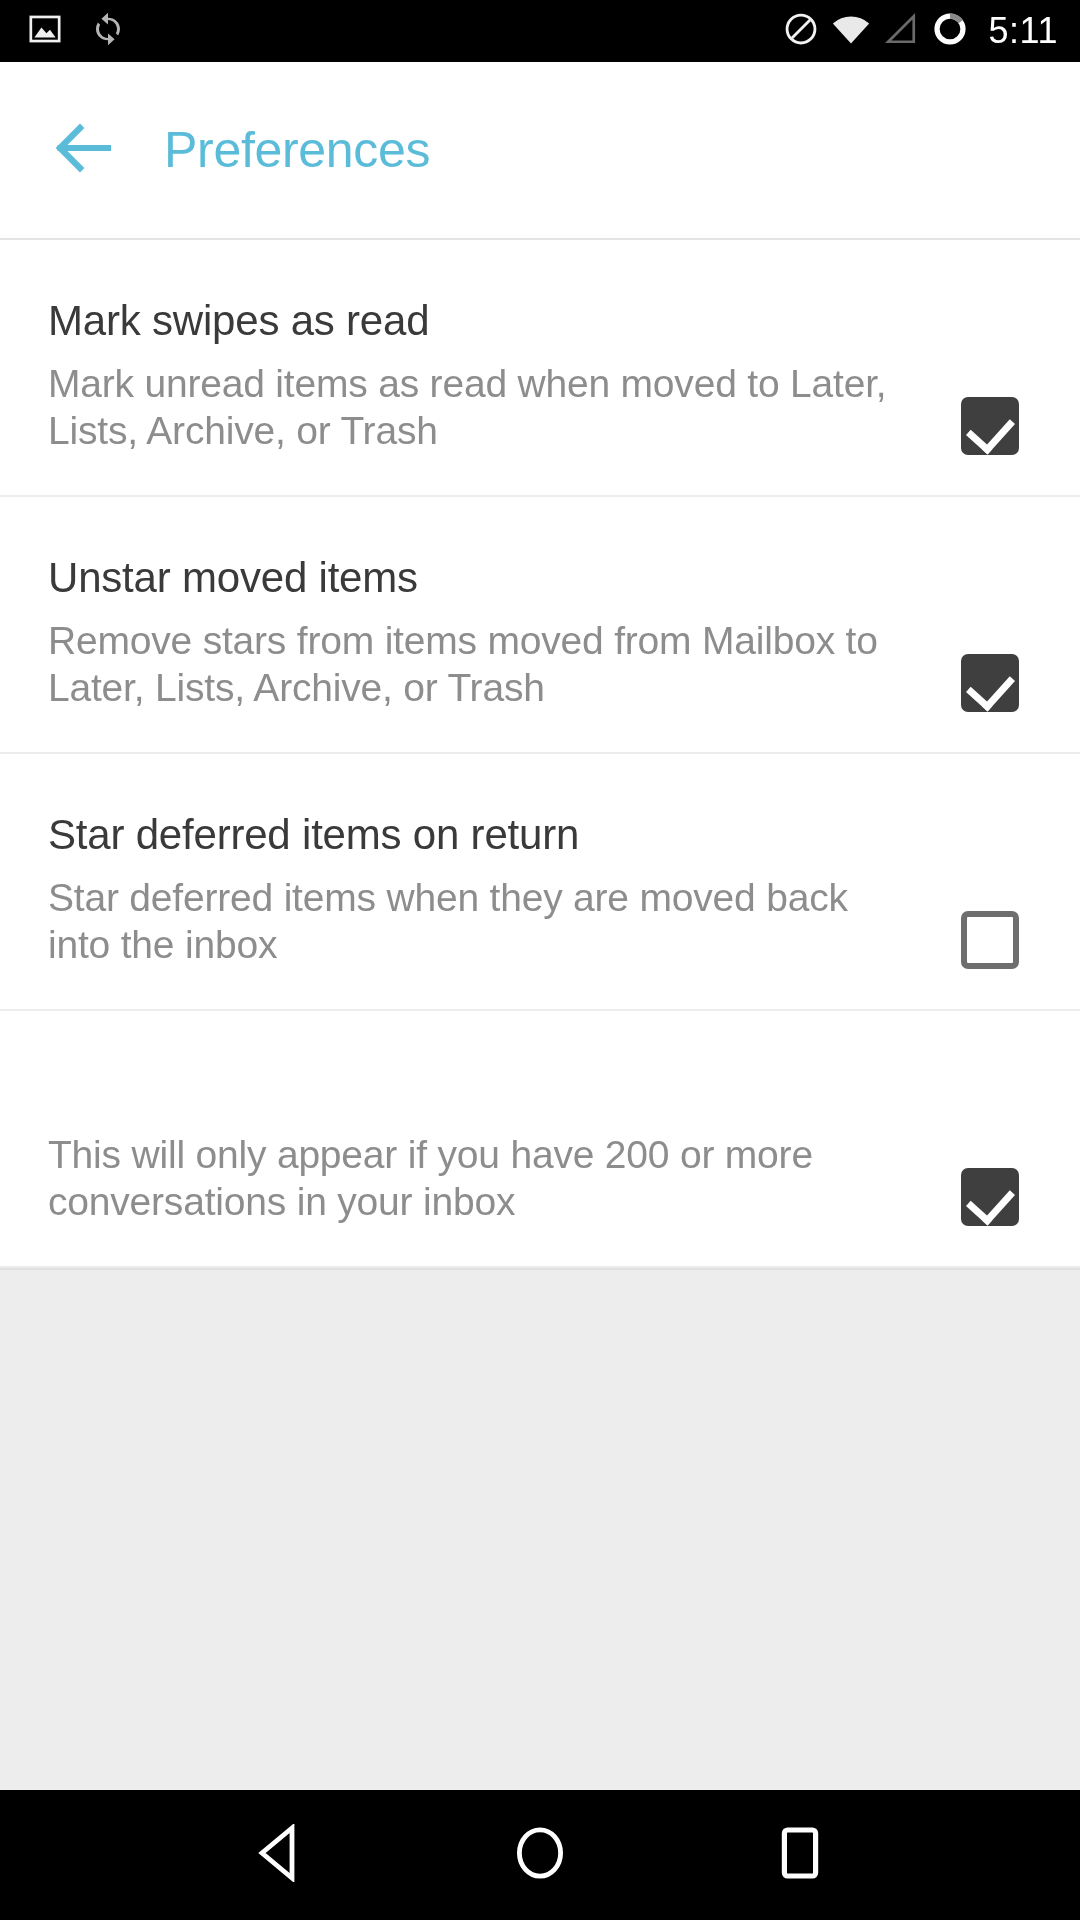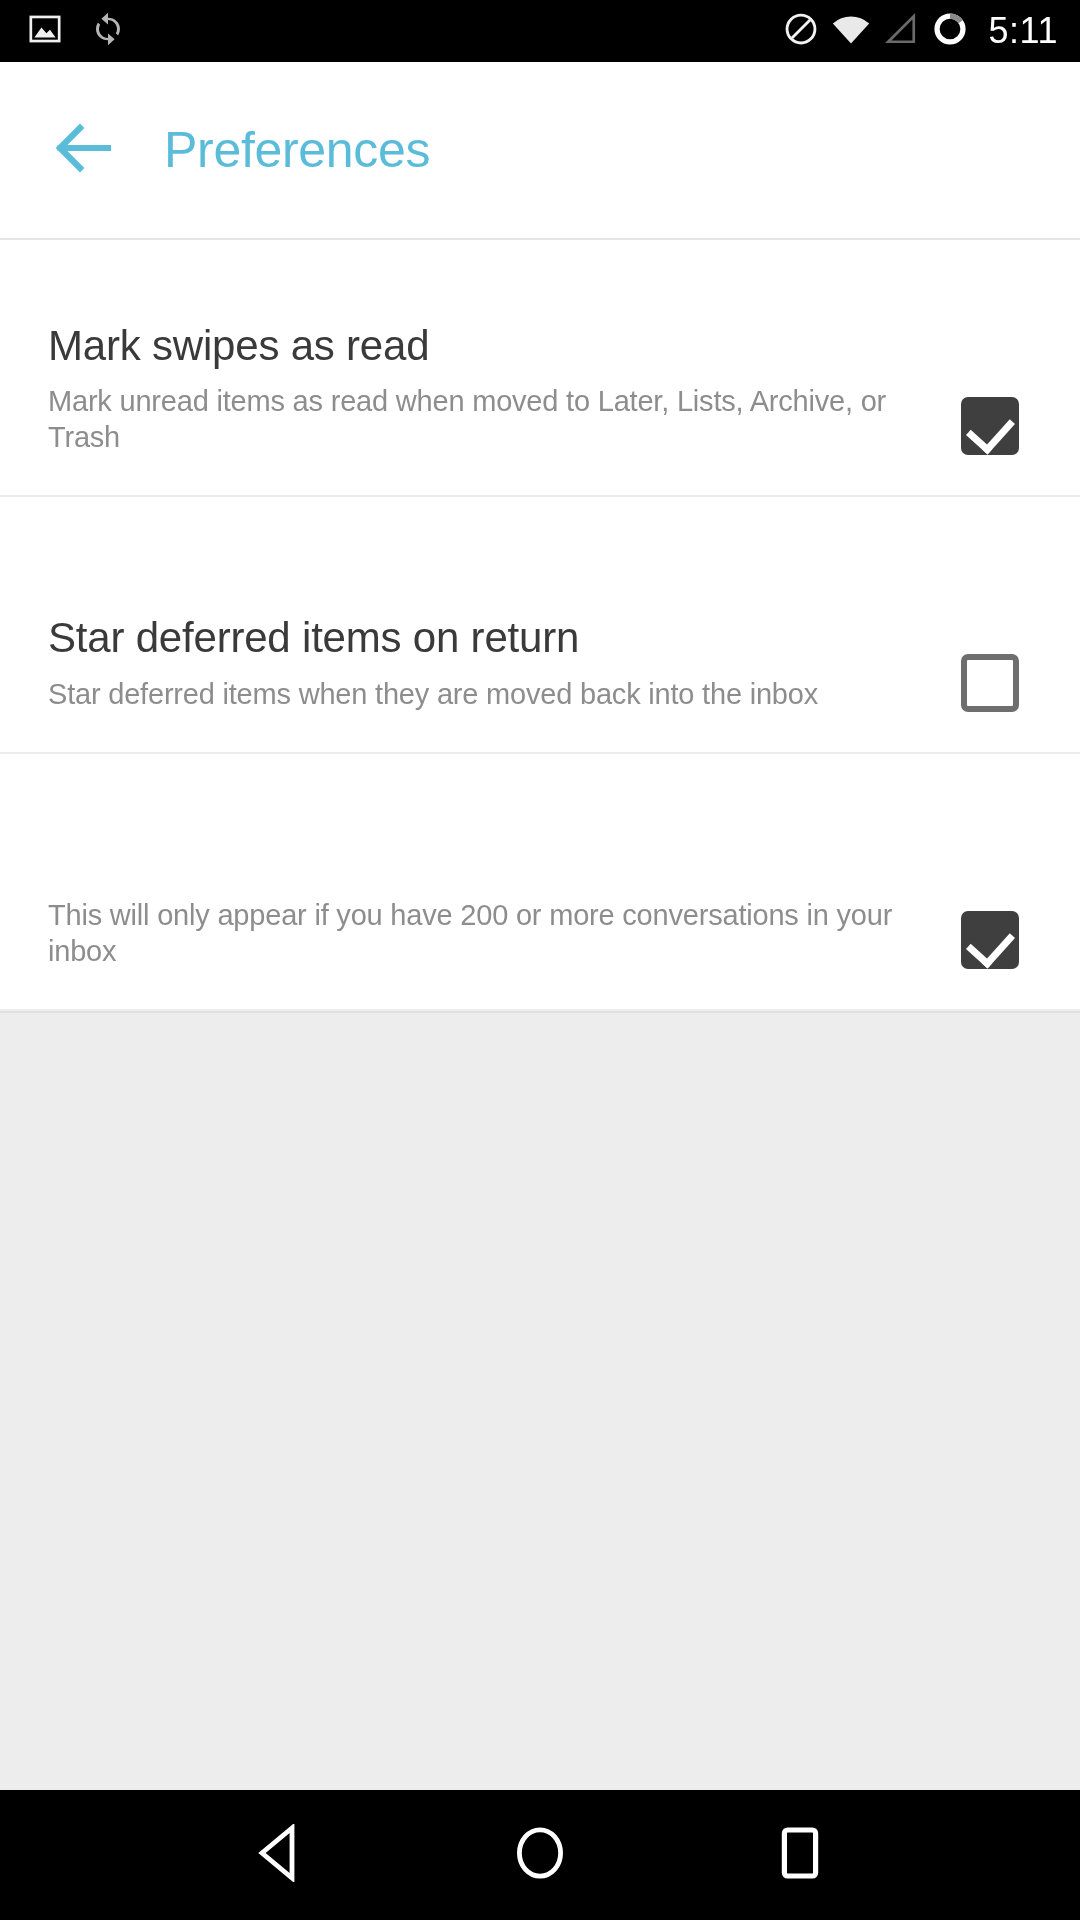--- a/index.html
+++ b/index.html
@@ -100,21 +100,21 @@
     min-width: 0;
   }
   .pref-title {
     font-size: 42px;
     color: #3a3a3a;
     line-height: 1.18;
     margin-bottom: 14px;
     letter-spacing: -0.2px;
   }
   .pref-summary {
-    font-size: 29px;
+    font-size: 39px;
     color: #8d8d8d;
     line-height: 1.22;
     letter-spacing: -0.2px;
     max-width: 880px;
   }
   .checkbox-wrap {
     flex: 0 0 auto;
     width: 100px;
     display: flex;
     align-items: center;
@@ -237,20 +237,29 @@
     <div class="pref-row">
       <div class="pref-text">
         <div class="pref-title">Mark swipes as read</div>
         <div class="pref-summary">Mark unread items as read when moved to Later, Lists, Archive, or Trash</div>
       </div>
       <div class="checkbox-wrap">
         <span class="cbox checked"></span>
       </div>
     </div>
 
+    <div class="pref-row">
+      <div class="pref-text">
+        <div class="pref-title">Unstar moved items</div>
+        <div class="pref-summary">Remove stars from items moved from Mailbox to Later, Lists, Archive, or Trash</div>
+      </div>
+      <div class="checkbox-wrap">
+        <span class="cbox checked"></span>
+      </div>
+    </div>
 
     <div class="pref-row">
       <div class="pref-text">
         <div class="pref-title">Star deferred items on return</div>
         <div class="pref-summary">Star deferred items when they are moved back into the inbox</div>
       </div>
       <div class="checkbox-wrap">
         <span class="cbox unchecked"></span>
       </div>
     </div>

